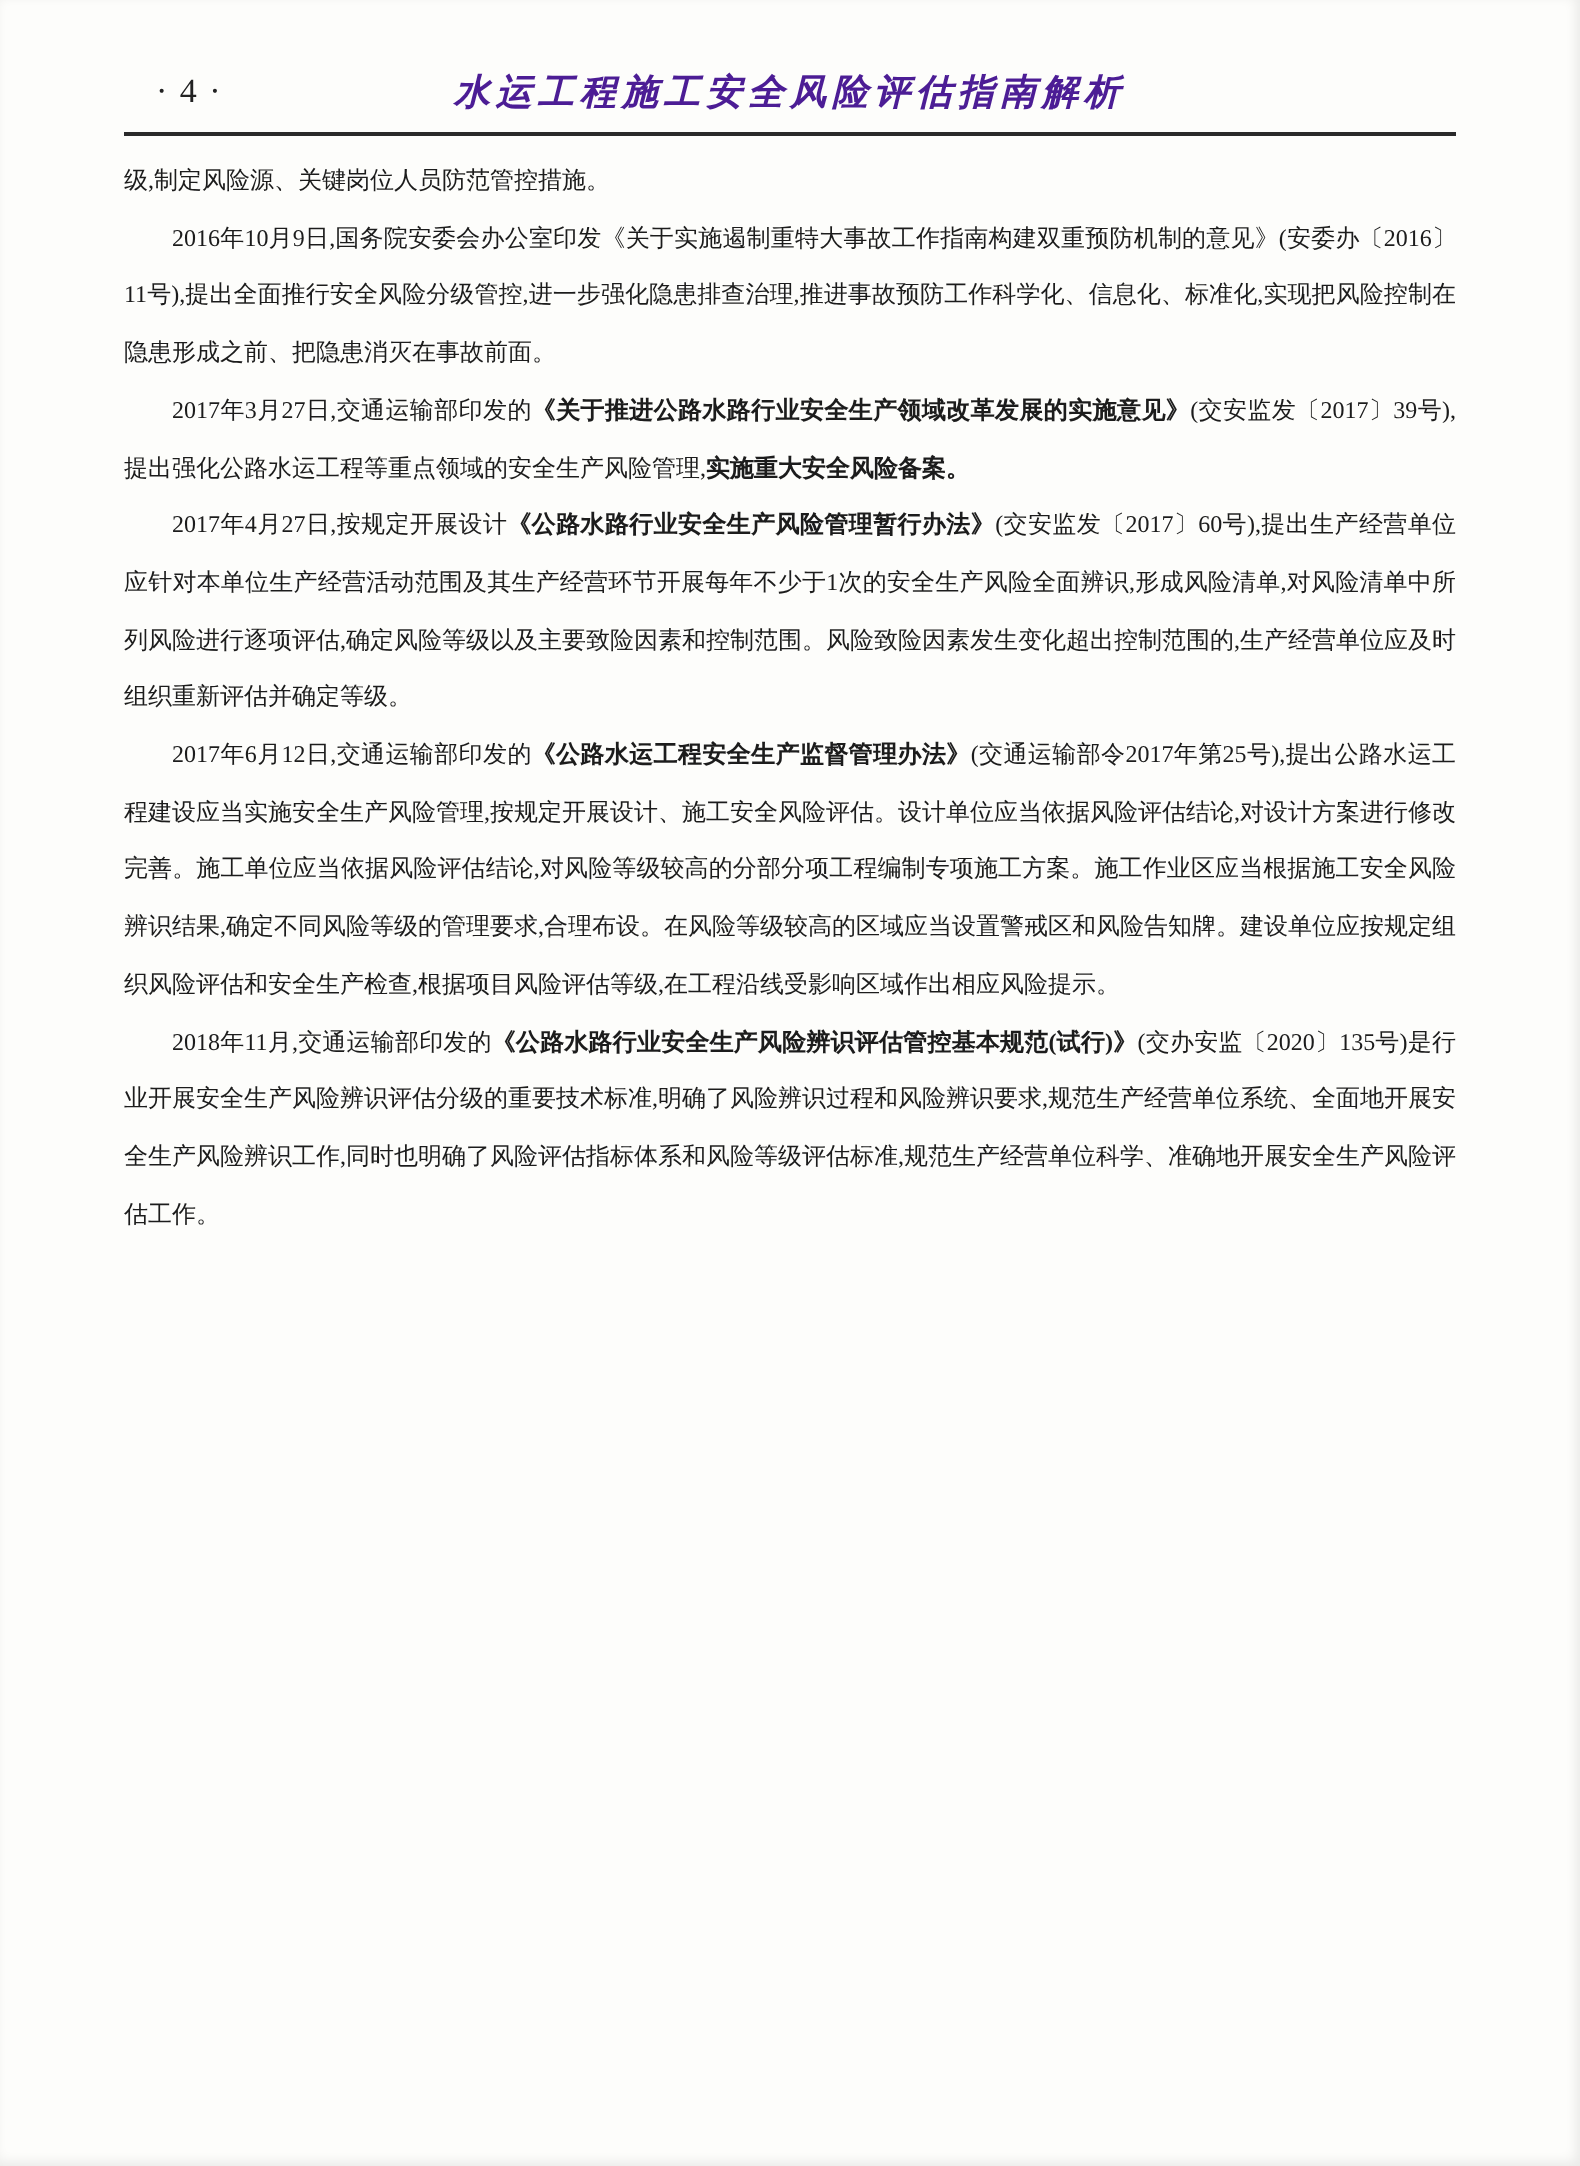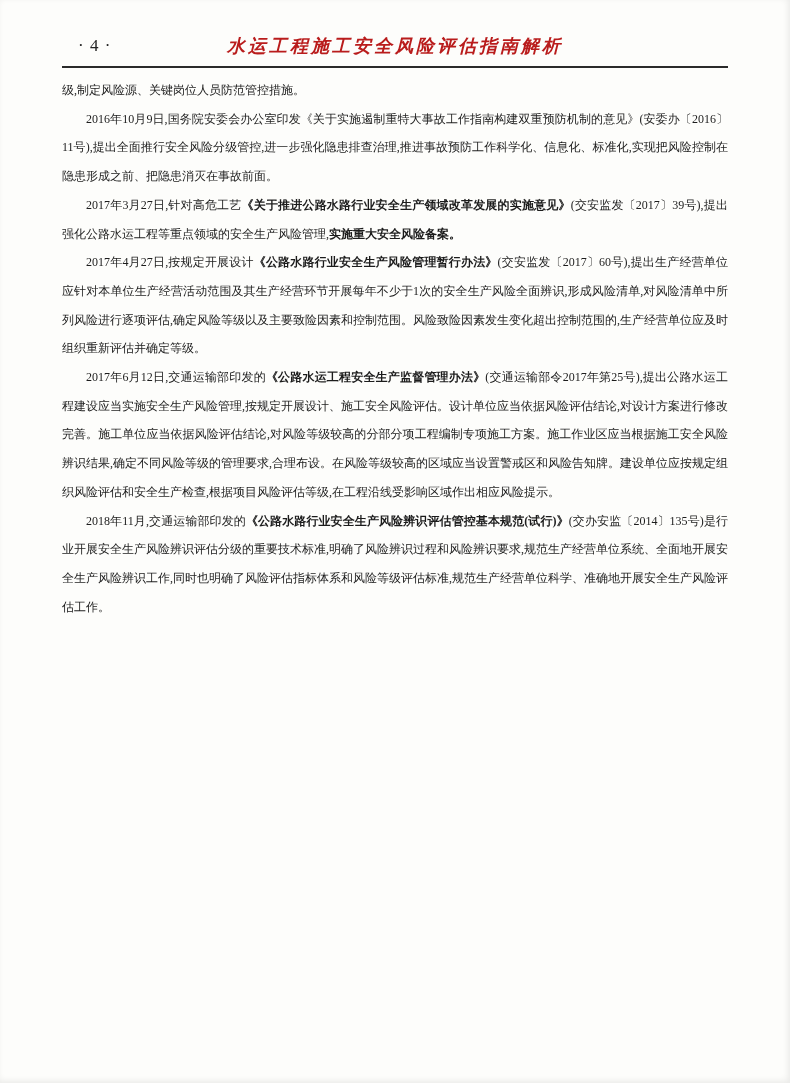--- a/index.html
+++ b/index.html
@@ -34,21 +34,21 @@
   }
   .header-title {
     position: absolute;
     left: 0; right: 0;
     top: 0;
     text-align: center;
     font-size: 18px;
     font-weight: bold;
     font-style: italic;
     letter-spacing: 3px;
-    color: #b91c1c;
+    color: #4c1d95;
   }
   .header-rule {
     border: none;
     border-top: 2.2px solid #2a2a2a;
     margin: 4px 0 0 0;
   }
   .body-text {
     margin-top: 8px;
     font-size: 12px;
     line-height: 28.7px;
@@ -73,18 +73,18 @@
 
 <div class="page">
   <div class="header">
     <span class="page-num">· 4 ·</span>
     <span class="header-title">水运工程施工安全风险评估指南解析</span>
   </div>
   <hr class="header-rule">
   <div class="body-text" id="body-text">
       <p class="no-indent"><span>级,制定风险源、关键岗位人员防范管控措施。</span></p>
       <p><span>2016年10月9日,国务院安委会办公室印发《关于实施遏制重特大事故工作指南构建双重预防机制的意见》(安委办〔2016〕11号),提出全面推行安全风险分级管控,进一步强化隐患排查治理,推进事故预防工作科学化、信息化、标准化,实现把风险控制在隐患形成之前、把隐患消灭在事故前面。</span></p>
-      <p><span>2017年3月27日,针对高危工艺</span><span class="b">《关于推进公路水路行业安全生产领域改革发展的实施意见》</span><span>(交安监发〔2017〕39号),提出强化公路水运工程等重点领域的安全生产风险管理,</span><span class="b">实施重大安全风险备案。</span></p>
+      <p><span>2017年3月27日,交通运输部印发的</span><span class="b">《关于推进公路水路行业安全生产领域改革发展的实施意见》</span><span>(交安监发〔2017〕39号),提出强化公路水运工程等重点领域的安全生产风险管理,</span><span class="b">实施重大安全风险备案。</span></p>
       <p><span>2017年4月27日,按规定开展设计</span><span class="b">《公路水路行业安全生产风险管理暂行办法》</span><span>(交安监发〔2017〕60号),提出生产经营单位应针对本单位生产经营活动范围及其生产经营环节开展每年不少于1次的安全生产风险全面辨识,形成风险清单,对风险清单中所列风险进行逐项评估,确定风险等级以及主要致险因素和控制范围。风险致险因素发生变化超出控制范围的,生产经营单位应及时组织重新评估并确定等级。</span></p>
       <p><span>2017年6月12日,交通运输部印发的</span><span class="b">《公路水运工程安全生产监督管理办法》</span><span>(交通运输部令2017年第25号),提出公路水运工程建设应当实施安全生产风险管理,按规定开展设计、施工安全风险评估。设计单位应当依据风险评估结论,对设计方案进行修改完善。施工单位应当依据风险评估结论,对风险等级较高的分部分项工程编制专项施工方案。施工作业区应当根据施工安全风险辨识结果,确定不同风险等级的管理要求,合理布设。在风险等级较高的区域应当设置警戒区和风险告知牌。建设单位应按规定组织风险评估和安全生产检查,根据项目风险评估等级,在工程沿线受影响区域作出相应风险提示。</span></p>
-      <p><span>2018年11月,交通运输部印发的</span><span class="b">《公路水路行业安全生产风险辨识评估管控基本规范(试行)》</span><span>(交办安监〔2014〕135号)是行业开展安全生产风险辨识评估分级的重要技术标准,明确了风险辨识过程和风险辨识要求,规范生产经营单位系统、全面地开展安全生产风险辨识工作,同时也明确了风险评估指标体系和风险等级评估标准,规范生产经营单位科学、准确地开展安全生产风险评估工作。</span></p>
+      <p><span>2018年11月,交通运输部印发的</span><span class="b">《公路水路行业安全生产风险辨识评估管控基本规范(试行)》</span><span>(交办安监〔2020〕135号)是行业开展安全生产风险辨识评估分级的重要技术标准,明确了风险辨识过程和风险辨识要求,规范生产经营单位系统、全面地开展安全生产风险辨识工作,同时也明确了风险评估指标体系和风险等级评估标准,规范生产经营单位科学、准确地开展安全生产风险评估工作。</span></p>
     </div>
 </div>
 
 </body></html>

